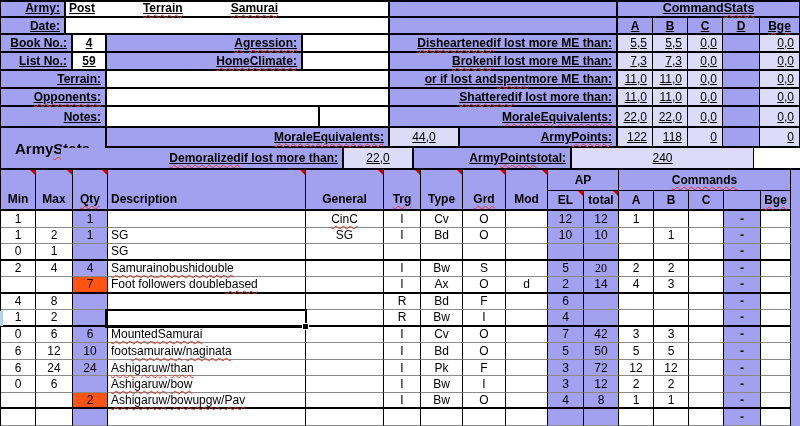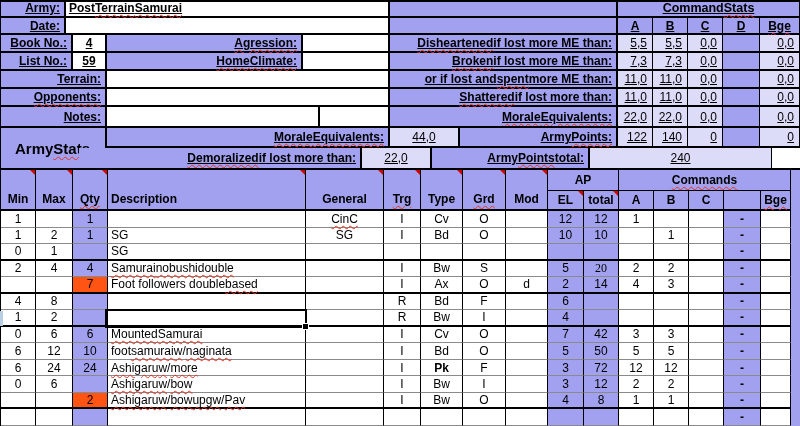--- a/index.html
+++ b/index.html
@@ -24,21 +24,21 @@
   .val{background:#fff;}
   .bold{font-weight:bold;}
   .ctr{justify-content:center;}
   .num{justify-content:flex-end;padding-right:5px;}
   .pl{padding-left:3px;}
   .fs13{font-size:12.5px;}
   .fs15{font-size:15px;}
   .w34{width:34px;}.w35{width:35px;}.w37{width:37px;}.w40{width:40px;}
   .w70{width:70px;}.w73{width:73px;}.w87{width:87px;}.w107{width:107px;}
   .w158{width:158px;}.w182{width:182px;}.w196{width:196px;}.w213{width:213px;}
-  .w228{width:228px;}.w283{width:283px;}.w317{width:362px;}
+  .w228{width:228px;}.w283{width:283px;}.w317{width:362px;gap:48px;}
 
   
   #ug{
     position:absolute;left:0;top:168px;width:800px;height:258px;
     display:grid;box-sizing:border-box;border-top:2px solid #000;border-left:1px solid #000;
     grid-template-columns:35px 37px 35px 198px 78px 37px 42px 43px 42px 36px 35px 35px 35px 35px 37px 30px 10px;
     grid-template-rows:21px 20px repeat(13,16.54px);
   }
   .g{
     box-sizing:border-box;position:relative;display:flex;align-items:center;justify-content:center;
@@ -176,27 +176,27 @@
     <div class="cell bgP bold ctr fs15 bR2 bB0" style="position:absolute;left:0;top:0;width:107px;height:40px">Army <span class="sq">Stats</span></div>
     <div class="row" style="height:20px;margin-left:107px">
       <div class="cell lbl bR2 w283">
           <span class="sq">Morale</span> 
           <span class="sq">Equivalents:</span>
         </div>
       <div class="cell bgL ctr bR2 w70">44,0</div>
       <div class="cell lbl bR2 w158">Army <span class="sq">Points:</span></div>
       <span id="apVals" style="display:flex">
           <div class="cell bgL num w35">122</div>
-          <div class="cell bgL num w35">140</div>
+          <div class="cell bgL num w35">118</div>
           <div class="cell bgL num w35">0</div>
           <div class="cell bgP w37"></div>
           <div class="cell bgL num w40">0</div>
         </span>
     </div>
-    <div class="row" style="height:20px;margin-left:79px">
+    <div class="row" style="height:20px;margin-left:61px">
       <div class="cell lbl bR2 bB0 w283"><span class="sq">Demoralized</span> if lost more than:</div>
       <div class="cell bgL ctr bR2 bB0 w70">22,0</div>
       <div class="cell lbl bR2 bB0 w158">Army <span class="sq">Points</span> total:</div>
       <div class="cell bgL ctr bB0 w182">240</div>
     </div>
   </div>
 
   <div id="ug">
       <div class="g grp" style="grid-area: 1 / 10 / auto / 12;">AP</div>
       <div class="g grp" style="grid-area: 1 / 12 / auto / 17;">
@@ -379,24 +379,24 @@
       <div class="g bgP" style="grid-area: 11 / 10;">5</div>
       <div class="g bgP" style="grid-area: 11 / 11;">50</div>
       <div class="g" style="grid-area: 11 / 12;">5</div>
       <div class="g" style="grid-area: 11 / 13;">5</div>
       <div class="g" style="grid-area: 11 / 14;"></div>
       <div class="g bgP dash" style="grid-area: 11 / 15;">-</div>
       <div class="g" style="grid-area: 11 / 16;"></div>
       <div class="g" style="grid-area: 12 / 1;">6</div>
       <div class="g" style="grid-area: 12 / 2;">24</div>
       <div class="g bgP" style="grid-area: 12 / 3;">24</div>
-      <div class="g dsc" style="grid-area: 12 / 4;"><span class="sq">Ashigaru</span> <span class="sq">w</span>/<span class="sq">more</span></div>
+      <div class="g dsc" style="grid-area: 12 / 4;"><span class="sq">Ashigaru</span> <span class="sq">w</span>/<span class="sq">than</span></div>
       <div class="g" style="grid-area: 12 / 5;"></div>
       <div class="g" style="grid-area: 12 / 6;">I</div>
-      <div class="g" style="grid-area: 12 / 7; font-weight: bold;">Pk</div>
+      <div class="g" style="grid-area: 12 / 7;">Pk</div>
       <div class="g" style="grid-area: 12 / 8;">F</div>
       <div class="g" style="grid-area: 12 / 9;"></div>
       <div class="g bgP" style="grid-area: 12 / 10;">3</div>
       <div class="g bgP" style="grid-area: 12 / 11;">72</div>
       <div class="g" style="grid-area: 12 / 12;">12</div>
       <div class="g" style="grid-area: 12 / 13;">12</div>
       <div class="g" style="grid-area: 12 / 14;"></div>
       <div class="g bgP dash" style="grid-area: 12 / 15;">-</div>
       <div class="g" style="grid-area: 12 / 16;"></div>
       <div class="g" style="grid-area: 13 / 1;">0</div>

